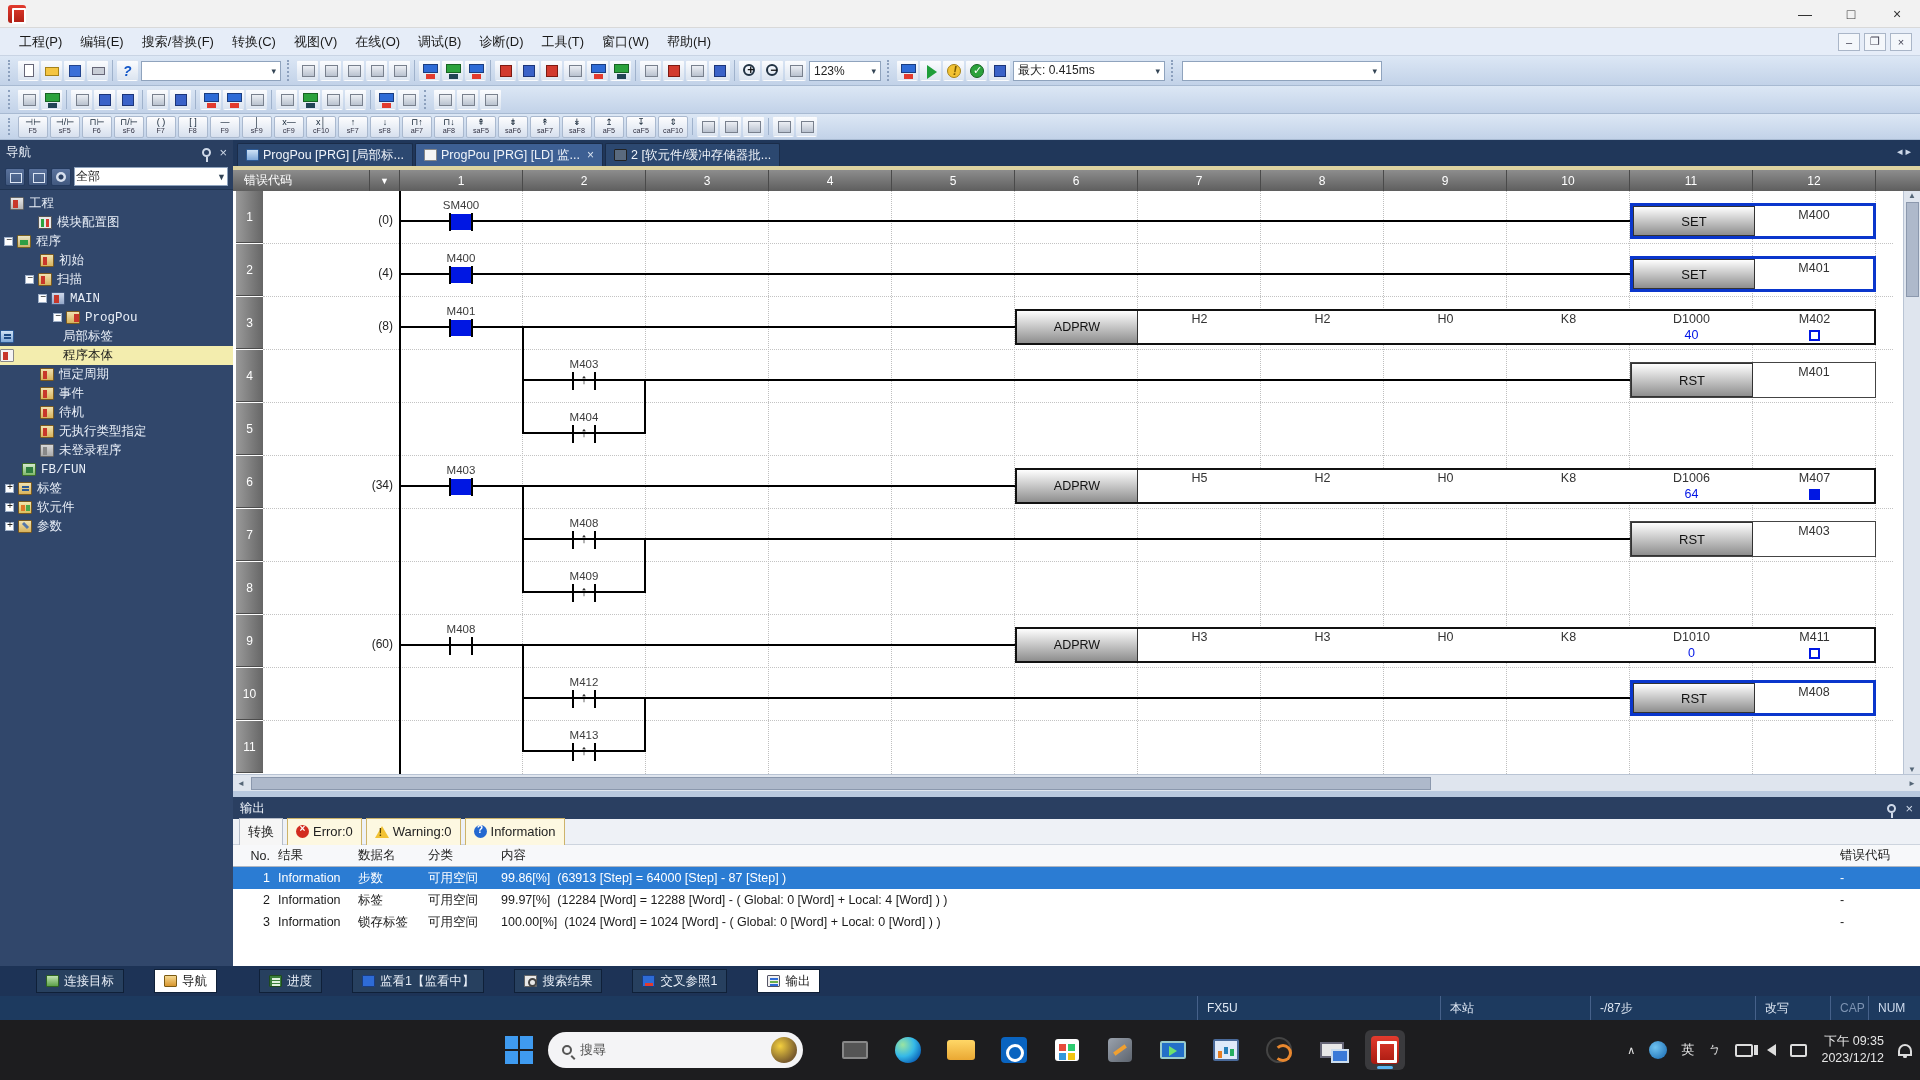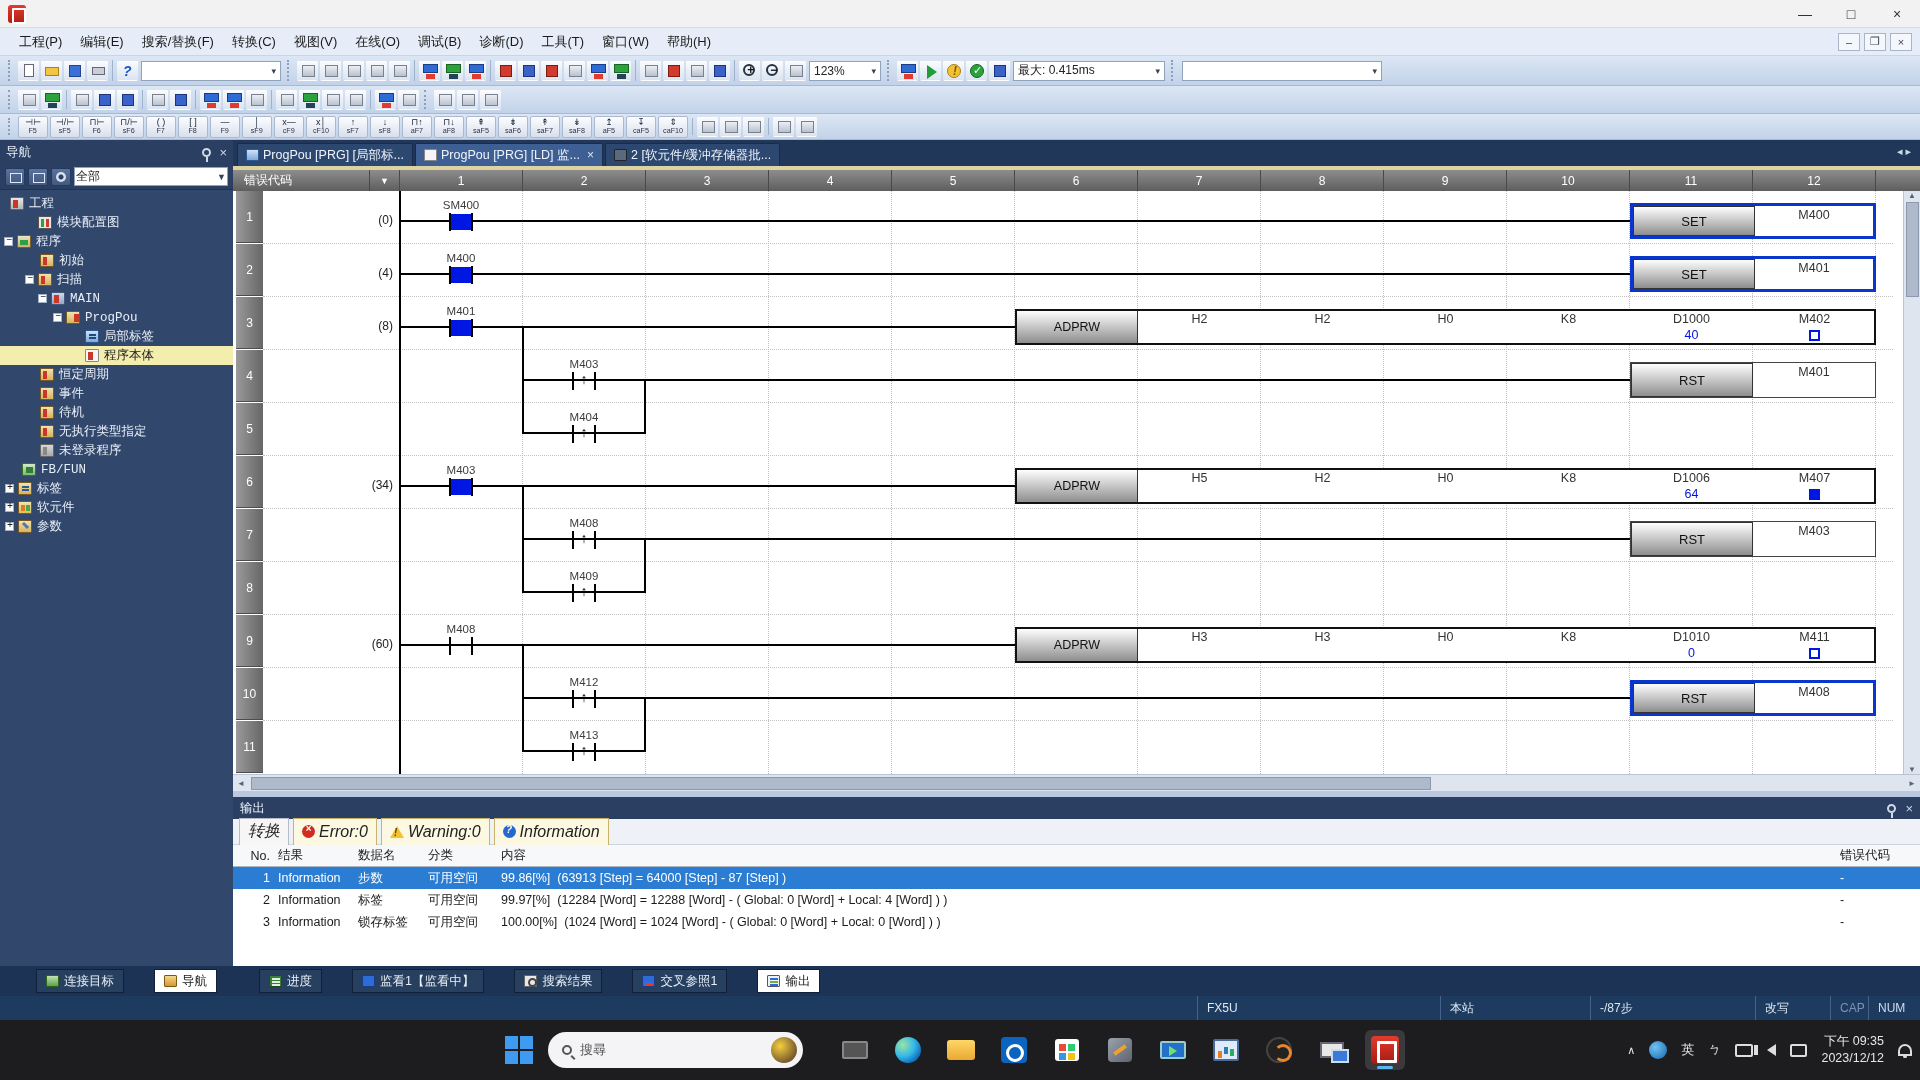--- a/index.html
+++ b/index.html
@@ -80,21 +80,21 @@
   .icon-main .ticon { background:linear-gradient(#cfd8ea,#93a7c8); border-color:#44587e; } .icon-main .ticon::after { left:2px; top:2px; width:5px; height:8px; background:#c8372a; }
   .icon-pou .ticon { background:linear-gradient(#f0e2b0,#d8b35c); border-color:#7a5a20; } .icon-pou .ticon::after { left:7px; top:2px; width:5px; height:8px; background:#c8372a; }
   .icon-label .ticon { background:linear-gradient(#cfe2f5,#7fa8d8); border-color:#2d5a94; } .icon-label .ticon::after { left:3px; top:3px; width:7px; height:2px; background:#1c4a84; box-shadow:0 3px 0 #1c4a84; }
   .icon-body .ticon { background:#f5f5f5; border-color:#888; } .icon-body .ticon::after { left:2px; top:2px; width:5px; height:8px; background:#c8372a; }
   .icon-fbfun .ticon { background:linear-gradient(#d4e8cc,#7fb86a); border-color:#3c6e2a; } .icon-fbfun .ticon::after { left:3px; top:3px; width:7px; height:6px; background:#2f7e3e; }
   .icon-tag .ticon { background:linear-gradient(#f0e2b0,#d8b35c); border-color:#7a5a20; } .icon-tag .ticon::after { left:3px; top:3px; width:7px; height:2px; background:#2d5a94; box-shadow:0 3px 0 #2d5a94; }
   .icon-device .ticon { background:linear-gradient(#f3e6ad,#dcc05e); border-color:#7a5a20; } .icon-device .ticon::after { left:2px; top:3px; width:4px; height:6px; background:#e07828; box-shadow:5px 0 0 #4aa84a; }
   .icon-param .ticon { background:linear-gradient(#f0e2b0,#d8b35c); border-color:#7a5a20; } .icon-param .ticon::after { left:3px; top:3px; width:7px; height:3px; background:#5577aa; transform:rotate(45deg); }
   .titem.sel { background:#f3edae; color:#1a1a1a; }
   .pad10{padding-left:10px;} .pad38{padding-left:38px;} .pad4{padding-left:4px;} .pad40{padding-left:40px;}
-  .pad25{padding-left:25px;} .pad53{padding-left:53px;} .pad85{padding-left:85px;}
+  .pad25{padding-left:25px;} .pad53{padding-left:53px;} .pad85{gap:44px;}
   .pad22{padding-left:22px;} .pad5{padding-left:5px;}
 
   
   .editor { flex:1; display:flex; flex-direction:column; background:#20375a; position:relative; }
   .tabbar { height:26px; display:flex; align-items:flex-end; padding-left:4px; gap:2px; }
   .tab { height:23px; display:flex; align-items:center; padding:0 8px; background:#2c4870; color:#f0f4fa; font-size:12.5px; border:1px solid #1a2c49; border-bottom:none; border-radius:2px 2px 0 0; white-space:nowrap; }
   .tab.active { background:#3d5f93; }
   .tab .ticon { margin-right:4px; width:13px; height:12px; }
   .tab .tclose { margin-left:7px; color:#d8e2f0; font-size:12px; }
   .tab-nav { position:absolute; right:6px; top:5px; color:#cdd8e8; font-size:11px; letter-spacing:3px; }
@@ -144,21 +144,21 @@
   .hscroll { height:17px; background:#dfe5ee; border-top:1px solid #b9c4d4; display:flex; align-items:center; font-size:8px; color:#567; }
   .hscroll .hthumb { width:1180px; height:13px; background:#aeb9cb; border:1px solid #8b98ad; margin:0 2px; }
   .sbtn { width:16px; text-align:center; }
   .splitter { height:6px; background:#b9c9df; }
 
   
   .output { height:169px; background:#fff; display:flex; flex-direction:column; }
   .out-title { height:22px; background:#2a3f61; color:#eef3fa; display:flex; align-items:center; padding:0 7px; font-size:12.5px; }
   .out-title .sp { margin-left:auto; display:flex; gap:9px; align-items:center; }
   .out-tools { height:26px; background:#eef1f6; border-bottom:1px solid #cdd4de; display:flex; align-items:center; gap:4px; padding-left:6px; }
-  .ot-btn { height:28px; padding:0 8px; background:#f6f6f6; border:1px solid #b5bcc8; display:flex; align-items:center; gap:4px; font-size:16px; color:#222;font-style:italic; }
+  .ot-btn { height:28px; padding:0 8px; background:#f6f6f6; border:1px solid #b5bcc8; display:flex; align-items:center; gap:4px; font-size:13px; color:#222; }
   .ot-btn.toggled { background:#fdf8e1; border-color:#cdb36a; }
   .oico { width:13px; height:13px; border-radius:50%; position:relative; flex:none; }
   .oico::after { position:absolute; width:100%; text-align:center; left:0; top:-1px; font-size:10px; font-weight:bold; color:#fff; }
   .oico.err { background:#d22c20; } .oico.err::after { content:"×"; top:-2px; }
   .oico.warn { width:0; height:0; border-radius:0; border-left:7px solid transparent; border-right:7px solid transparent; border-bottom:12px solid #f2c233; } .oico.warn::after { content:"!"; color:#5a4300; left:-3px; top:1px; }
   .oico.info { background:#2468d0; } .oico.info::after { content:"?"; }
   .out-thead { height:22px; display:flex; align-items:center; border-bottom:1px solid #aeb6c2; color:#222; background:#f7f8fa; font-size:12.5px; }
   .out-row { height:22px; display:flex; align-items:center; font-size:12.5px; color:#1a1a1a; }
   .out-row.sel { background:#2b7cd3; color:#fff; }
   .oc-no { width:45px; text-align:right; padding-right:8px; flex:none; }

